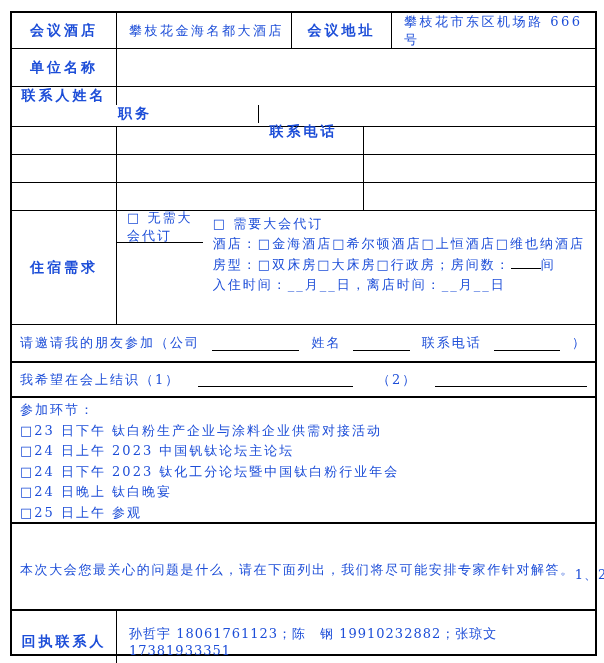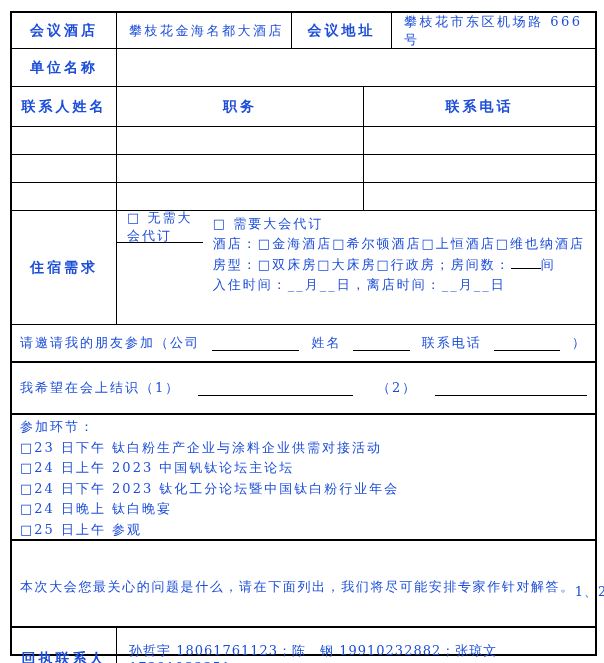--- a/index.html
+++ b/index.html
@@ -32,33 +32,33 @@
     text-align:center;
   }
   .val { padding-left:12px; letter-spacing:2.5px; }
   .grow { flex:1 1 auto; }
   .colA { width:105px; flex:none; }
 
   .r1 { height:36px; }
   .r1 .c2 { width:175px; flex:none; }
   .r1 .c3 { width:100px; flex:none; }
   .r2 { height:38px; }
-  .r3 { height:40px; }
+  .r3 { height:40px;flex-direction:column; }
   .r3 .c2, .rempty .c2 { width:247px; flex:none; justify-content:center; }
   .rempty { height:28px; }
 
   .racc { height:114px; }
   .acc-right { flex:1 1 auto; display:flex; flex-direction:row; }
   .acc-sub1 { height:32px; border-bottom:1px solid #000; display:flex; align-items:center; padding-left:10px; letter-spacing:2px; }
   .acc-sub2 { flex:1; padding:3px 10px 0 10px; }
   .acc-line { line-height:20px; letter-spacing:2px; white-space:nowrap; }
 
   .fullrow { padding:0 8px; letter-spacing:2px; align-items:center; white-space:nowrap; }
   .rinvite { height:38px;gap:12px; }
-  .rmeet { height:52px;gap:18px; }
+  .rmeet { height:35px;gap:18px; }
 
   .blank { display:inline-block; border-bottom:1px solid #000; height:15px; vertical-align:baseline; }
   .bl-company { width:112px; }
   .bl-name { width:72px; }
   .bl-phone { width:85px; }
   .bl-meet1 { width:168px; margin-right:6px; }
   .bl-meet2 { width:165px; }
   .bl-room { width:30px; }
 
   .rsessions { height:126px; display:flex; flex-direction:column; padding:2px 8px 0 8px; }

